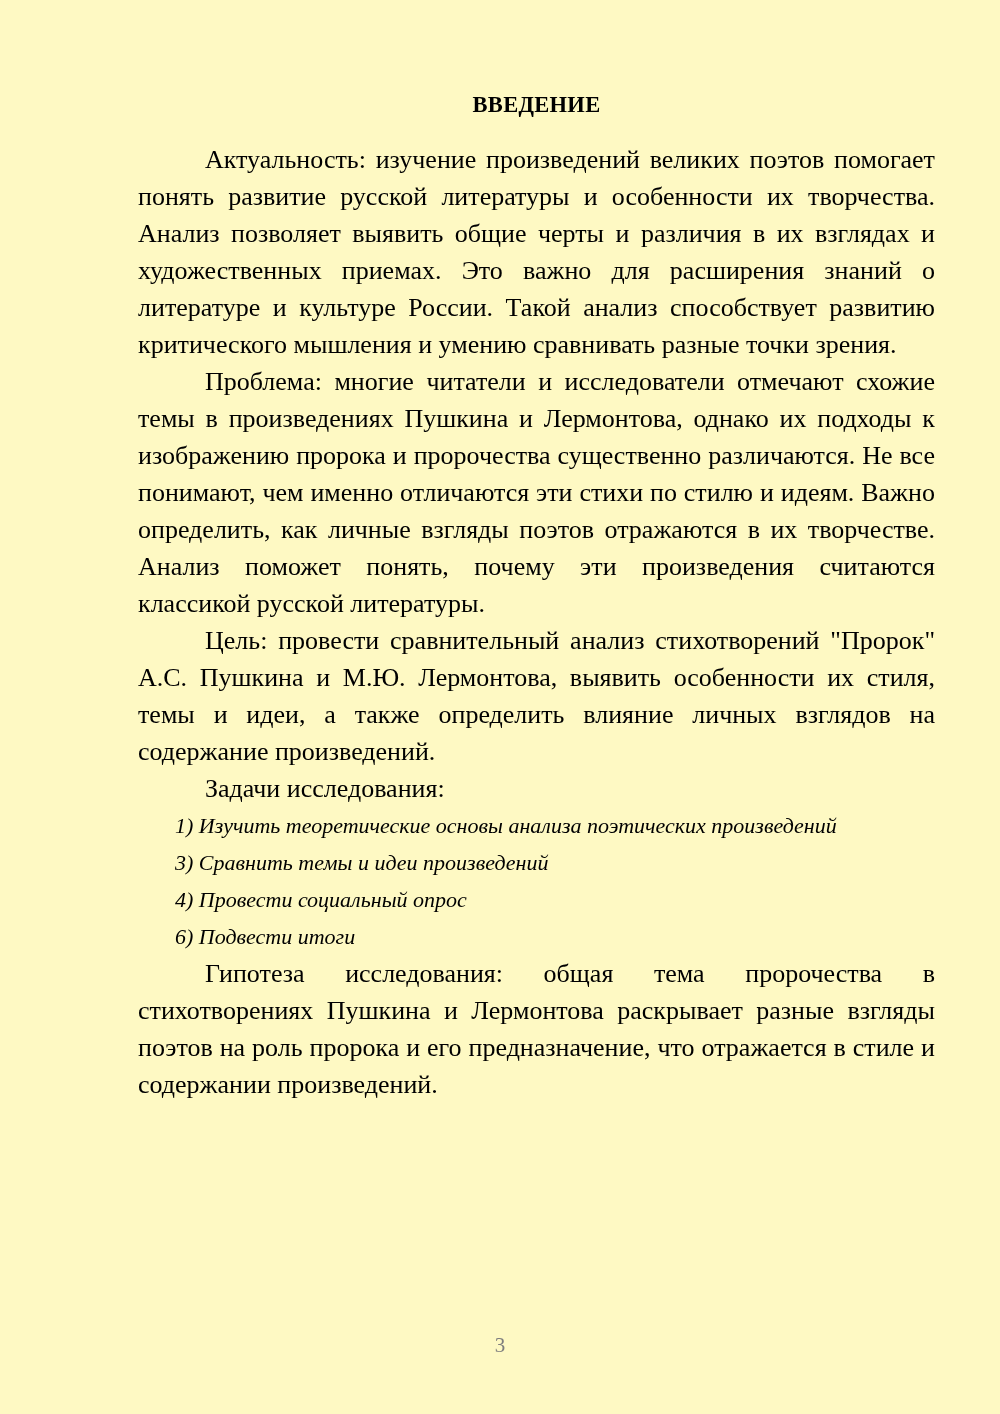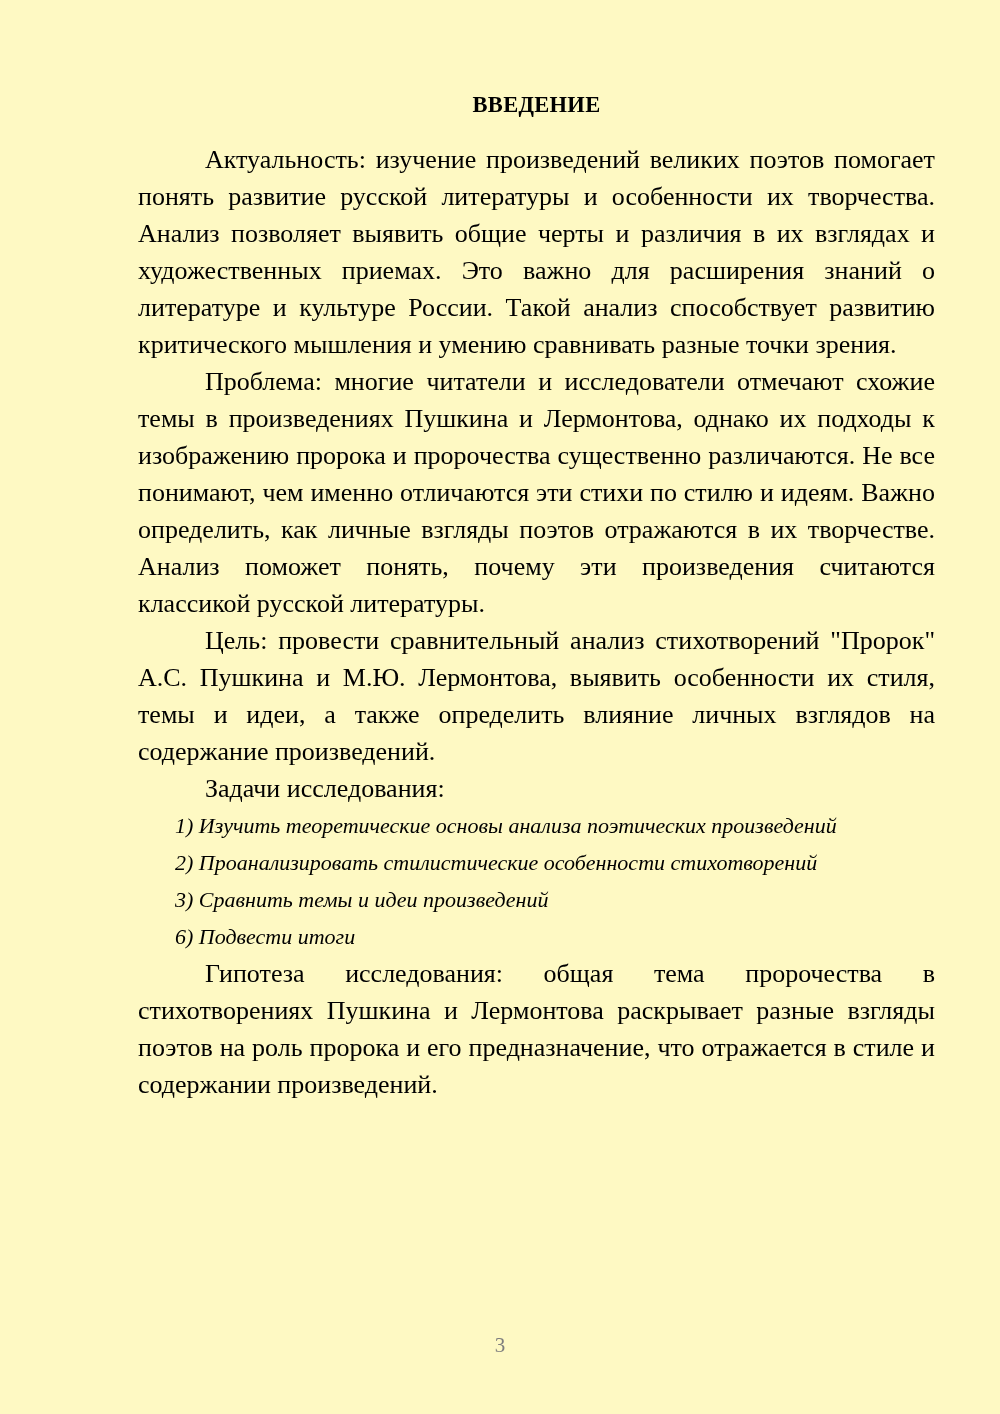--- a/index.html
+++ b/index.html
@@ -87,22 +87,22 @@
     <p class="para">Актуальность: изучение произведений великих поэтов помогает понять развитие русской литературы и особенности их творчества. Анализ позволяет выявить общие черты и различия в их взглядах и художественных приемах. Это важно для расширения знаний о литературе и культуре России. Такой анализ способствует развитию критического мышления и умению сравнивать разные точки зрения.</p>
 
     <p class="para">Проблема: многие читатели и исследователи отмечают схожие темы в произведениях Пушкина и Лермонтова, однако их подходы к изображению пророка и пророчества существенно различаются. Не все понимают, чем именно отличаются эти стихи по стилю и идеям. Важно определить, как личные взгляды поэтов отражаются в их творчестве. Анализ поможет понять, почему эти произведения считаются классикой русской литературы.</p>
 
     <p class="para">Цель: провести сравнительный анализ стихотворений "Пророк" А.С. Пушкина и М.Ю. Лермонтова, выявить особенности их стиля, темы и идеи, а также определить влияние личных взглядов на содержание произведений.</p>
 
     <p class="para para-last-left">Задачи исследования:</p>
 
     <ul class="list">
       <li class="list-item">1) Изучить теоретические основы анализа поэтических произведений</li>
-      <li class="list-item">2) Проанализировать стилистические особенности стихотворений</li>
       <li class="list-item">3) Сравнить темы и идеи произведений</li>
+      <li class="list-item">4) Провести социальный опрос</li>
       <li class="list-item">6) Подвести итоги</li>
     </ul>
 
 
 
     <p class="para">Гипотеза исследования: общая тема пророчества в стихотворениях Пушкина и Лермонтова раскрывает разные взгляды поэтов на роль пророка и его предназначение, что отражается в стиле и содержании произведений.</p>
 
   </div>
 
   <div class="page-number">3</div>

